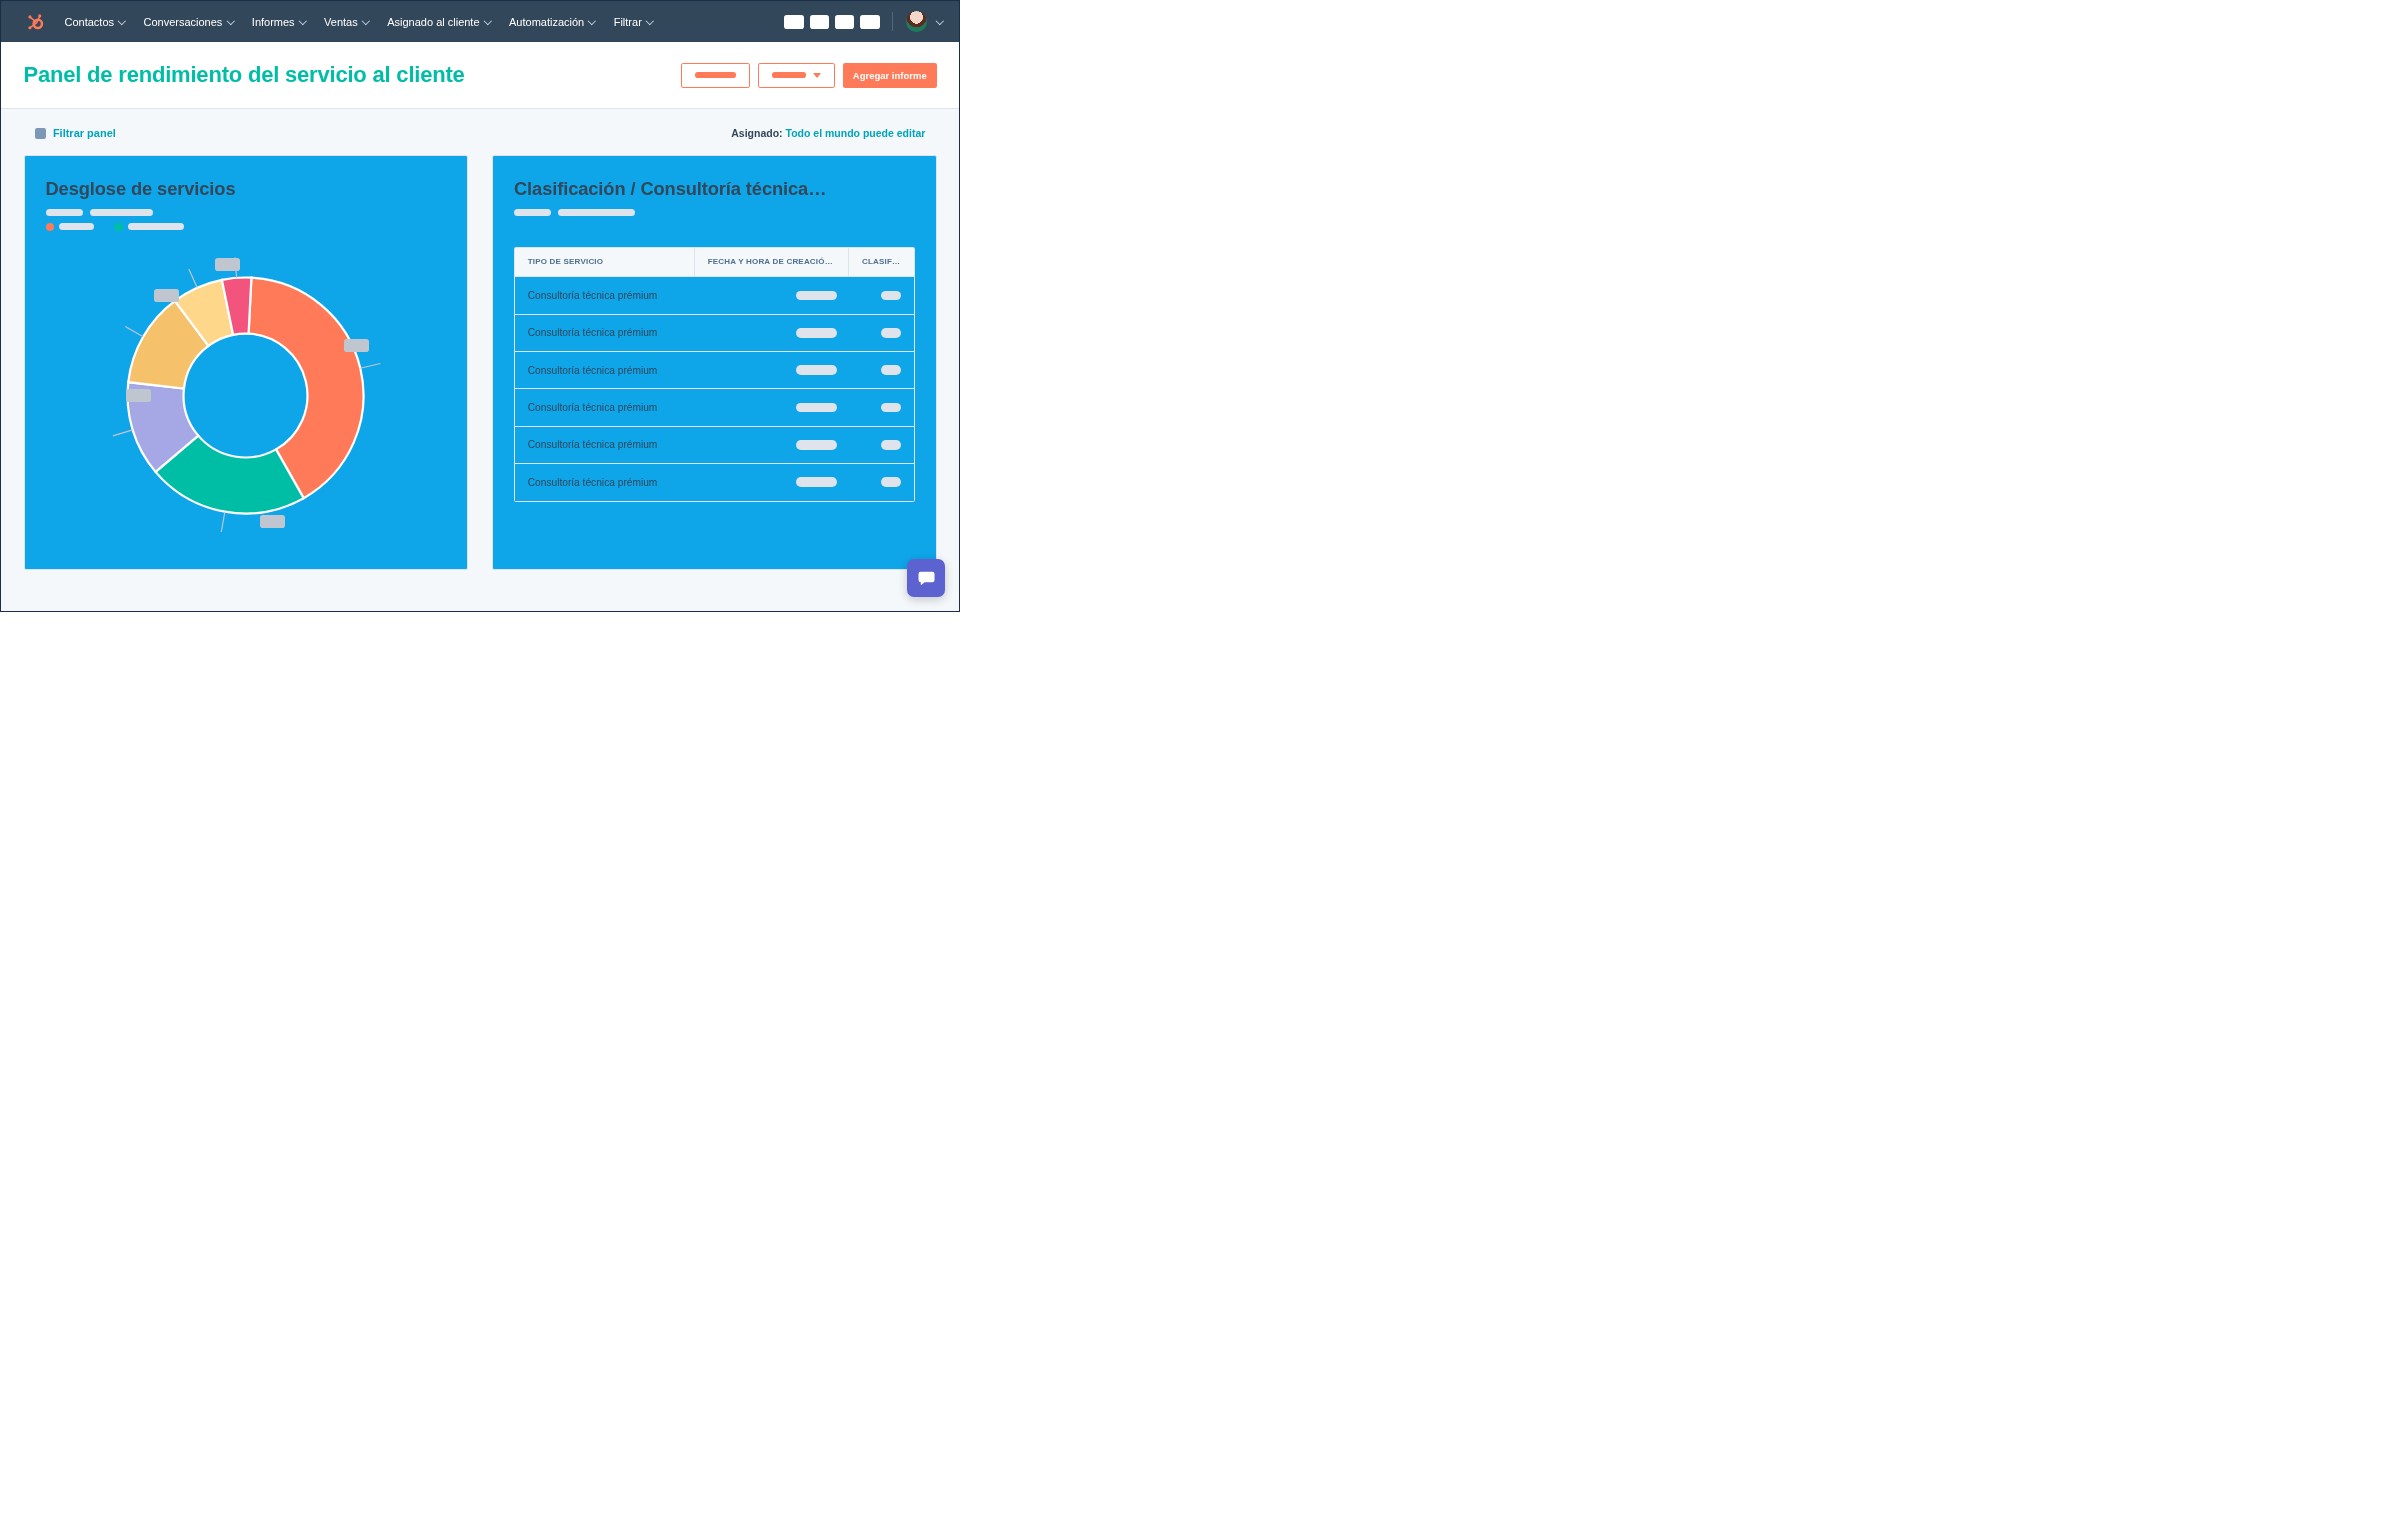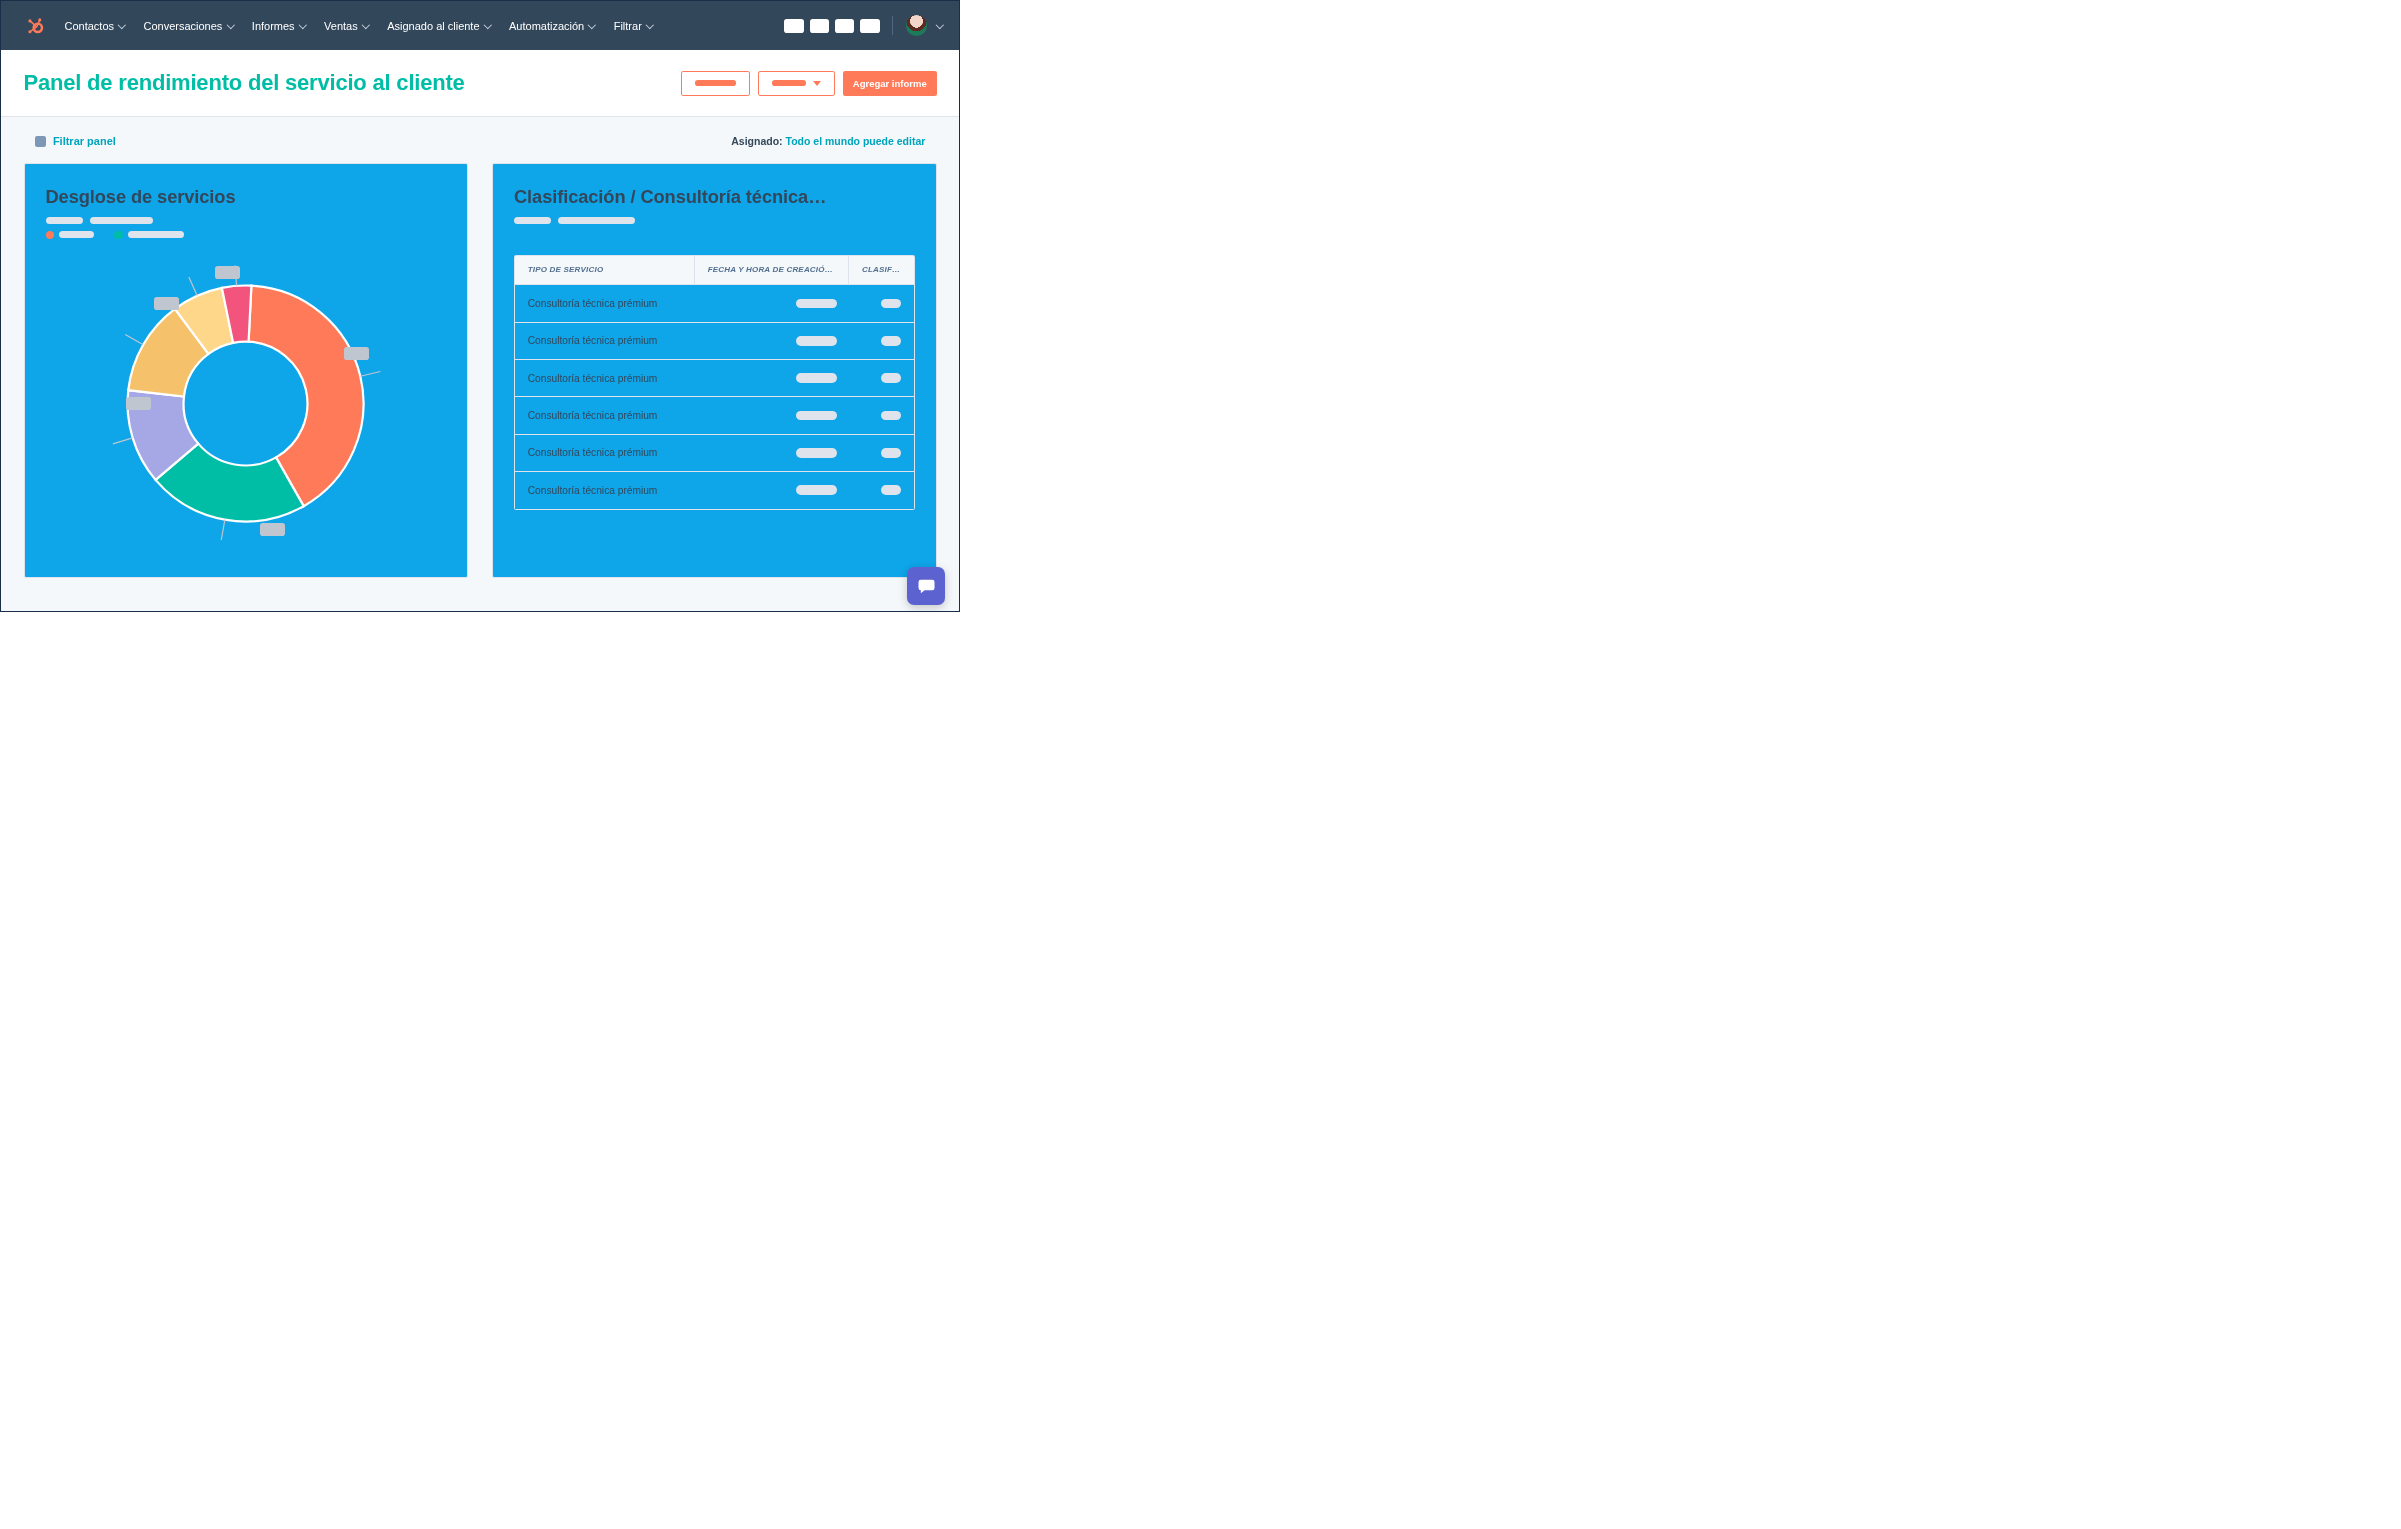--- a/index.html
+++ b/index.html
@@ -9,21 +9,21 @@
       border: 1.4px solid #1b2e47;
       width: 960px;
       height: 612px;
       overflow: hidden;
       position: relative;
     }
 
     
     .topnav {
       background: #33475b;
-      height: 49px;
+      height: 41px;
       display: flex;
       align-items: center;
       padding: 0 17px 0 24px;
       gap: 17px;
       color: #fff;
     }
     .logo {
       width: 19.7px;
       height: 19.7px;
       display: flex;
@@ -247,21 +247,20 @@
     .th {
       padding: 9.8px 12.7px;
       font-size: 8px;
       font-weight: 700;
       color: #516f90;
       letter-spacing: 0.2px;
       white-space: nowrap;
       overflow: hidden;
       text-overflow: ellipsis;
       border-right: 0.7px solid #dfe3eb;
-      font-style: italic;
     }
     .th:last-child { border-right: none; }
     .trow {
       display: grid;
       grid-template-columns: 1.4fr 1.2fr 0.5fr;
       border-bottom: 0.7px solid #dfe3eb;
       align-items: center;
     }
     .trow:last-child { border-bottom: none; }
     .td {

